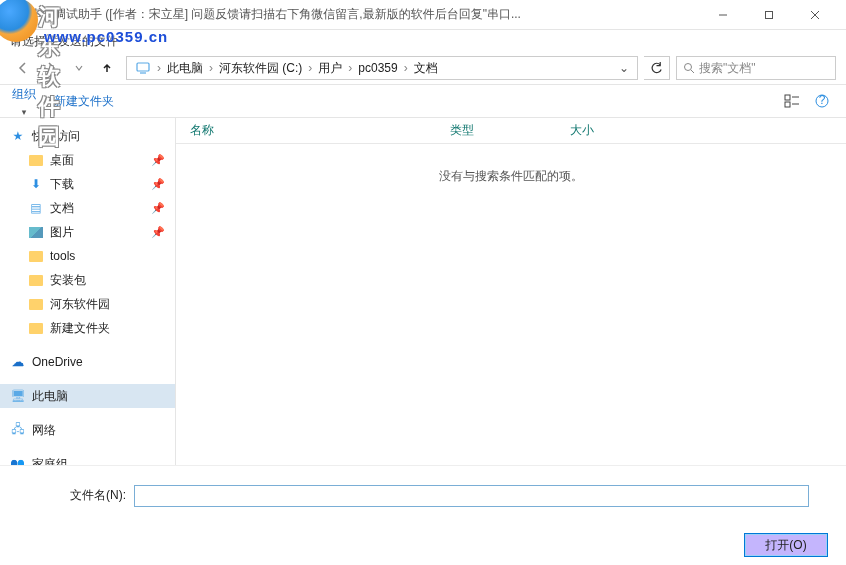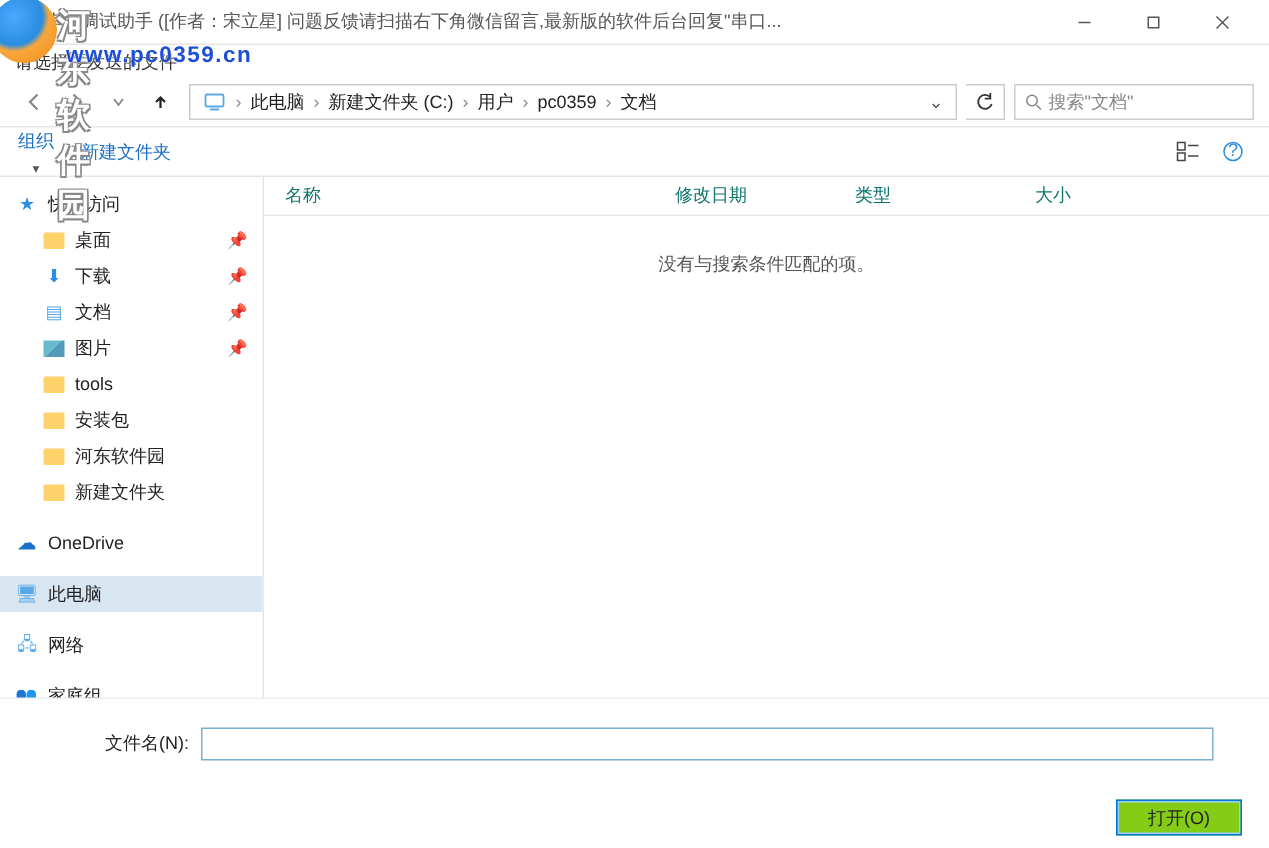--- a/index.html
+++ b/index.html
@@ -62,21 +62,21 @@
 .col-headers .c-size { width: 80px; }
 .empty-msg { text-align: center; color: #555; padding-top: 24px; }
 
 
 .fn-row { height: 60px; display: flex; align-items: center; padding: 0 37px 0 70px; gap: 8px; border-top: 1px solid #eee; }
 .fn-row label { color: #222; }
 .fn-row input { flex: 1; height: 22px; border: 1px solid #7aaed6; padding: 0 4px; outline: none; }
 
 
 .footer { height: 40px; display: flex; align-items: center; justify-content: flex-end; padding: 0 18px; gap: 10px; }
-.footer .btn { min-width: 84px; height: 24px; border: 1px solid #adadad; background: #84cc16; display: flex; align-items: center; justify-content: center; color: #222; }
+.footer .btn { min-width: 84px; height: 24px; border: 1px solid #adadad; background: #c4b5fd; display: flex; align-items: center; justify-content: center; color: #222; }
 .footer .btn.primary { border: 1px solid #0078d7; box-shadow: 0 0 0 1px #9ecff7 inset; }
 
 
 .ic-star { color: #2d8fe2; }
 .ic-folder { background: #ffd26b; width: 14px; height: 11px; border-radius: 1px; display: inline-block; }
 .ic-down { color: #2d8fe2; }
 .ic-doc { color: #5aa9e6; }
 .ic-pic { background: linear-gradient(135deg,#6bc 50%, #59b 50%); width: 14px; height: 11px; }
 .ic-od { color: #1a6fc9; font-weight: 700; }
 .ic-pc { color: #5aa9e6; }
@@ -141,21 +141,21 @@
       </div>
   </div>
   <div class="breadcrumb">
     <svg class="pc-icon" viewBox="0 0 16 16">
         <rect x="2" y="3" width="12" height="8" rx="1" fill="none" stroke="#5aa9e6" stroke-width="1.2"></rect>
         <line x1="5" y1="13" x2="11" y2="13" stroke="#5aa9e6" stroke-width="1.2"></line>
       </svg>
     <span class="sep">›</span>
     <span class="crumb">此电脑</span>
     <span class="sep">›</span>
-    <span class="crumb">新建文件夹 (C:)</span>
+    <span class="crumb">河东软件园 (C:)</span>
     <span class="sep">›</span>
     <span class="crumb">用户</span>
     <span class="sep">›</span>
     <span class="crumb">pc0359</span>
     <span class="sep">›</span>
     <span class="crumb">文档</span>
     <span class="dd-end">⌄</span>
   </div>
   <div class="refresh-btn">
       <svg width="13" height="13" viewBox="0 0 14 14">
@@ -270,21 +270,20 @@
     <div class="spacer"></div>
     <div class="node">
       <span class="ticon ic-home">👥</span>
       <span>家庭组</span>
     </div>
   </div>
 
   <div class="content">
     <div class="col-headers">
       <div class="ch c-name">名称</div>
-      <div class="ch c-date">修改日期</div>
       <div class="ch c-type">类型</div>
       <div class="ch c-size">大小</div>
     </div>
     <div class="empty-msg">没有与搜索条件匹配的项。</div>
   </div>
 </div>
 
 <div class="fn-row">
   <label>文件名(N):</label>
   <input type="text" value="" style="">

